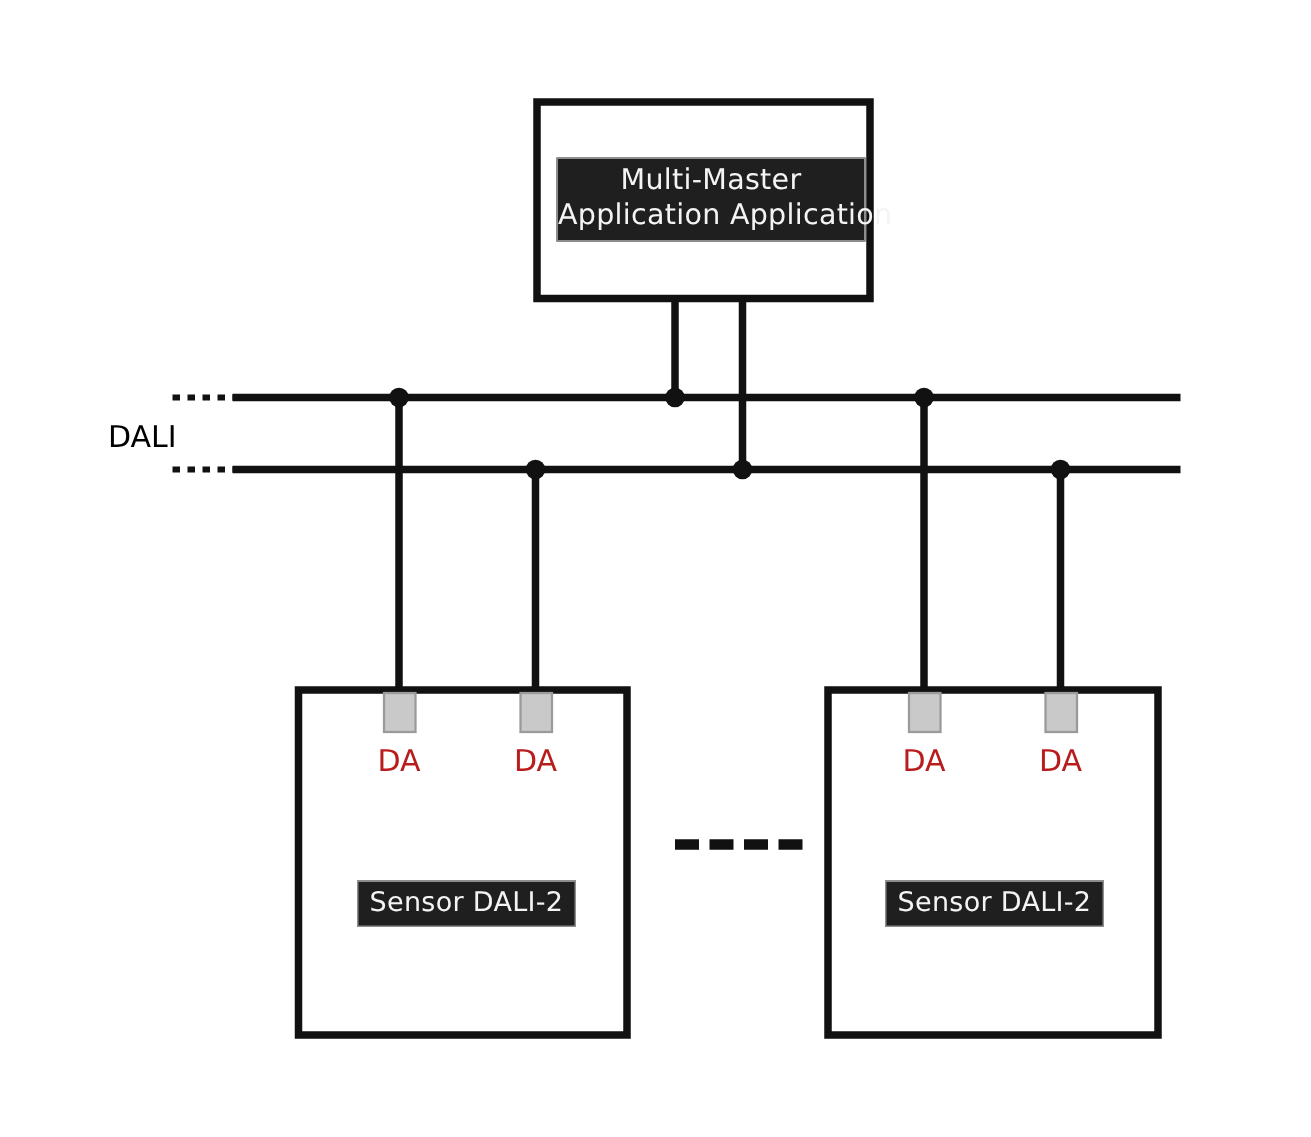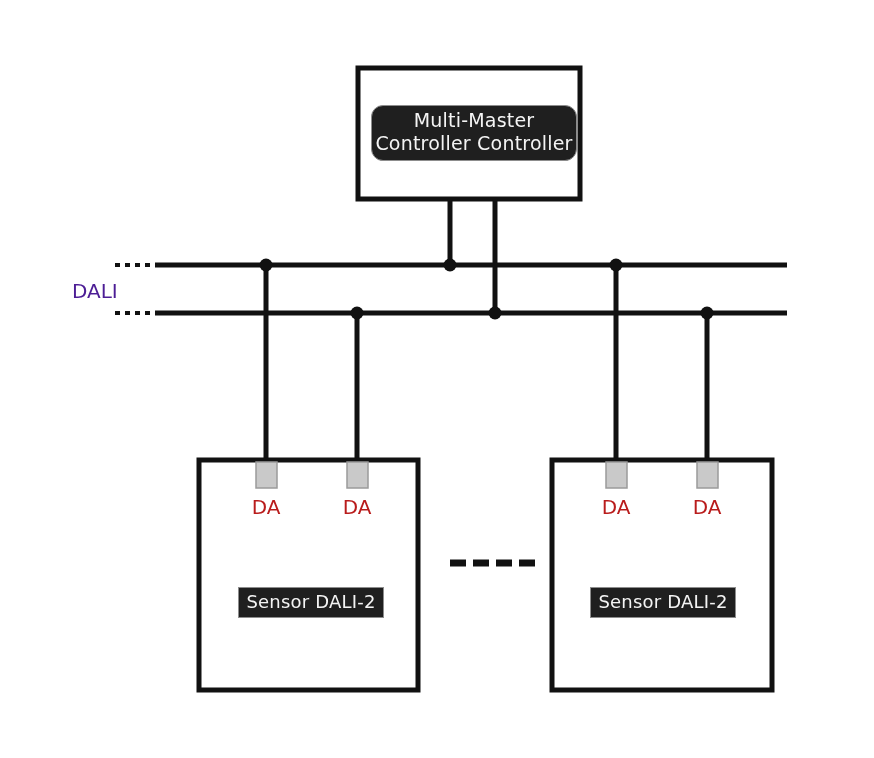--- a/index.html
+++ b/index.html
@@ -64,41 +64,40 @@
     text-align: center;
     line-height: 1.22;
     letter-spacing: 0.2px;
   }
   #controller-label {
     left: 371px;
     top: 105px;
     width: 204px;
     padding: 3px 0 5px 0;
     font-size: 19px;
-    border-radius: 12px;
   }
   #sensor-label-left {
     left: 238px;
     top: 587px;
     width: 144px;
     padding: 3px 0 4px 0;
     font-size: 18px;
   }
   #sensor-label-right {
     left: 590px;
     top: 587px;
     width: 144px;
     padding: 3px 0 4px 0;
     font-size: 18px;
   }
   .bus-name {
     left: 72px;
     top: 279px;
     font-size: 20px;
-    color: #4c1d95;
+    color: #000000;
   }
   .da-text {
     font-size: 20px;
     color: #b91c1c;
     text-align: center;
     width: 44px;
   }
   #da-l1 { left: 244px; top: 495px; }
   #da-l2 { left: 335px; top: 495px; }
   #da-r1 { left: 594px; top: 495px; }
@@ -145,21 +144,21 @@
 
     <rect class="terminal" x="606" y="462" width="21" height="26"></rect>
     <rect class="terminal" x="697" y="462" width="21" height="26"></rect>
 
     <line class="gap-dash" x1="450" y1="563" x2="466" y2="563"></line>
     <line class="gap-dash" x1="473" y1="563" x2="489" y2="563"></line>
     <line class="gap-dash" x1="496" y1="563" x2="512" y2="563"></line>
     <line class="gap-dash" x1="519" y1="563" x2="535" y2="563"></line>
   </svg>
 
-  <div class="label-abs dark-label" id="controller-label"><span>Multi-Master</span><br><span>Controller Controller</span></div>
+  <div class="label-abs dark-label" id="controller-label"><span>Multi-Master</span><br><span>Application Application</span></div>
 
   <div class="label-abs bus-name">DALI</div>
 
   <div class="label-abs da-text" id="da-l1">DA</div>
   <div class="label-abs da-text" id="da-l2">DA</div>
   <div class="label-abs da-text" id="da-r1">DA</div>
   <div class="label-abs da-text" id="da-r2">DA</div>
 
   <div class="label-abs dark-label" id="sensor-label-left">Sensor DALI-2</div>
   <div class="label-abs dark-label" id="sensor-label-right">Sensor DALI-2</div>

